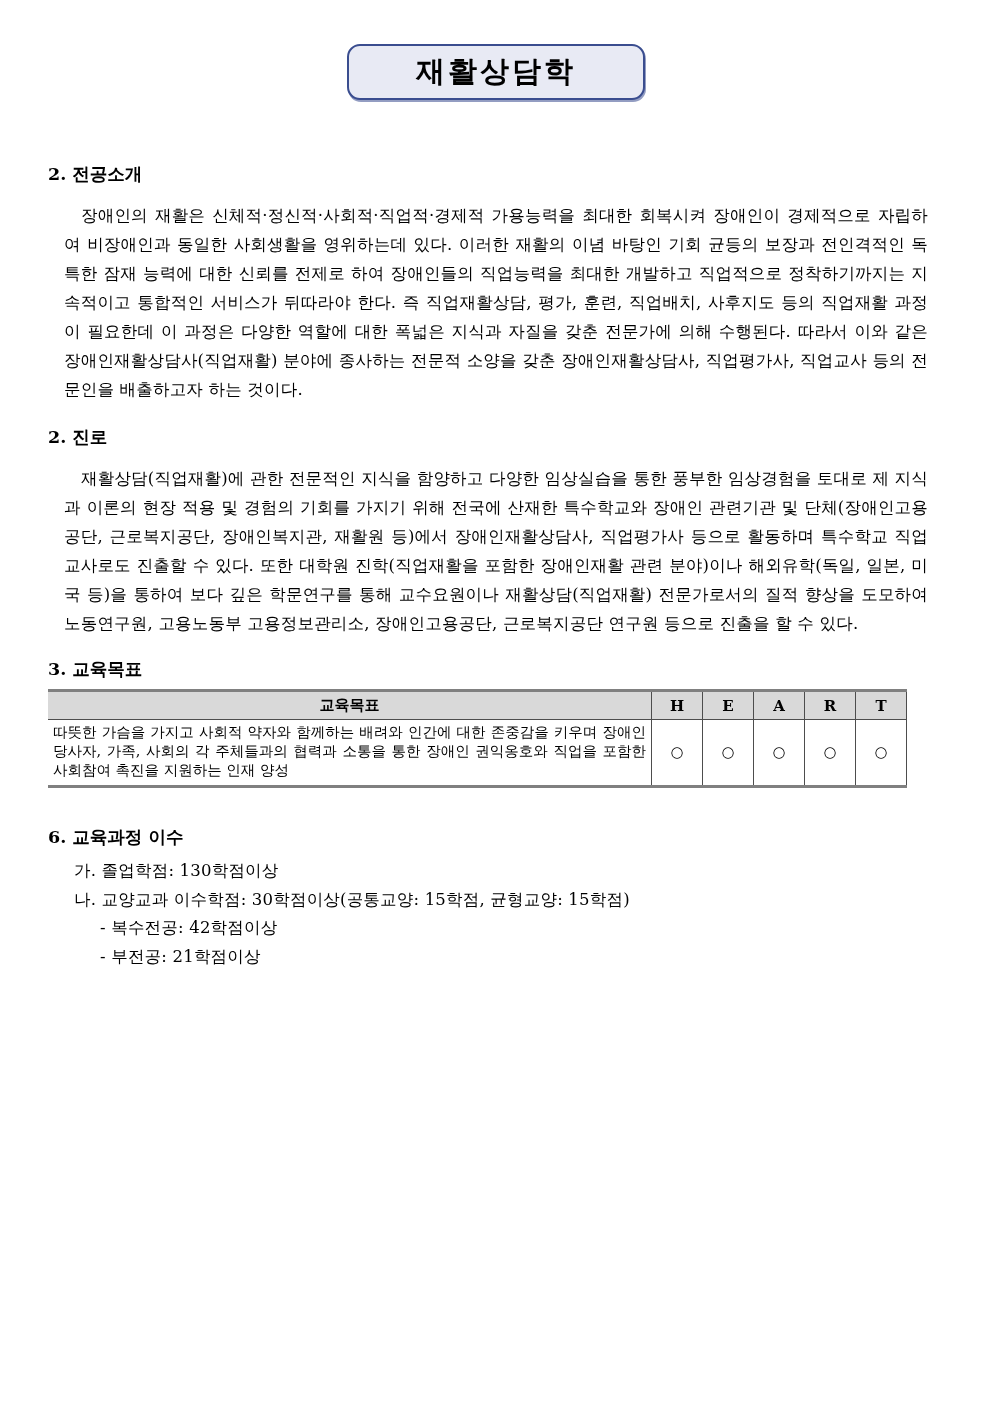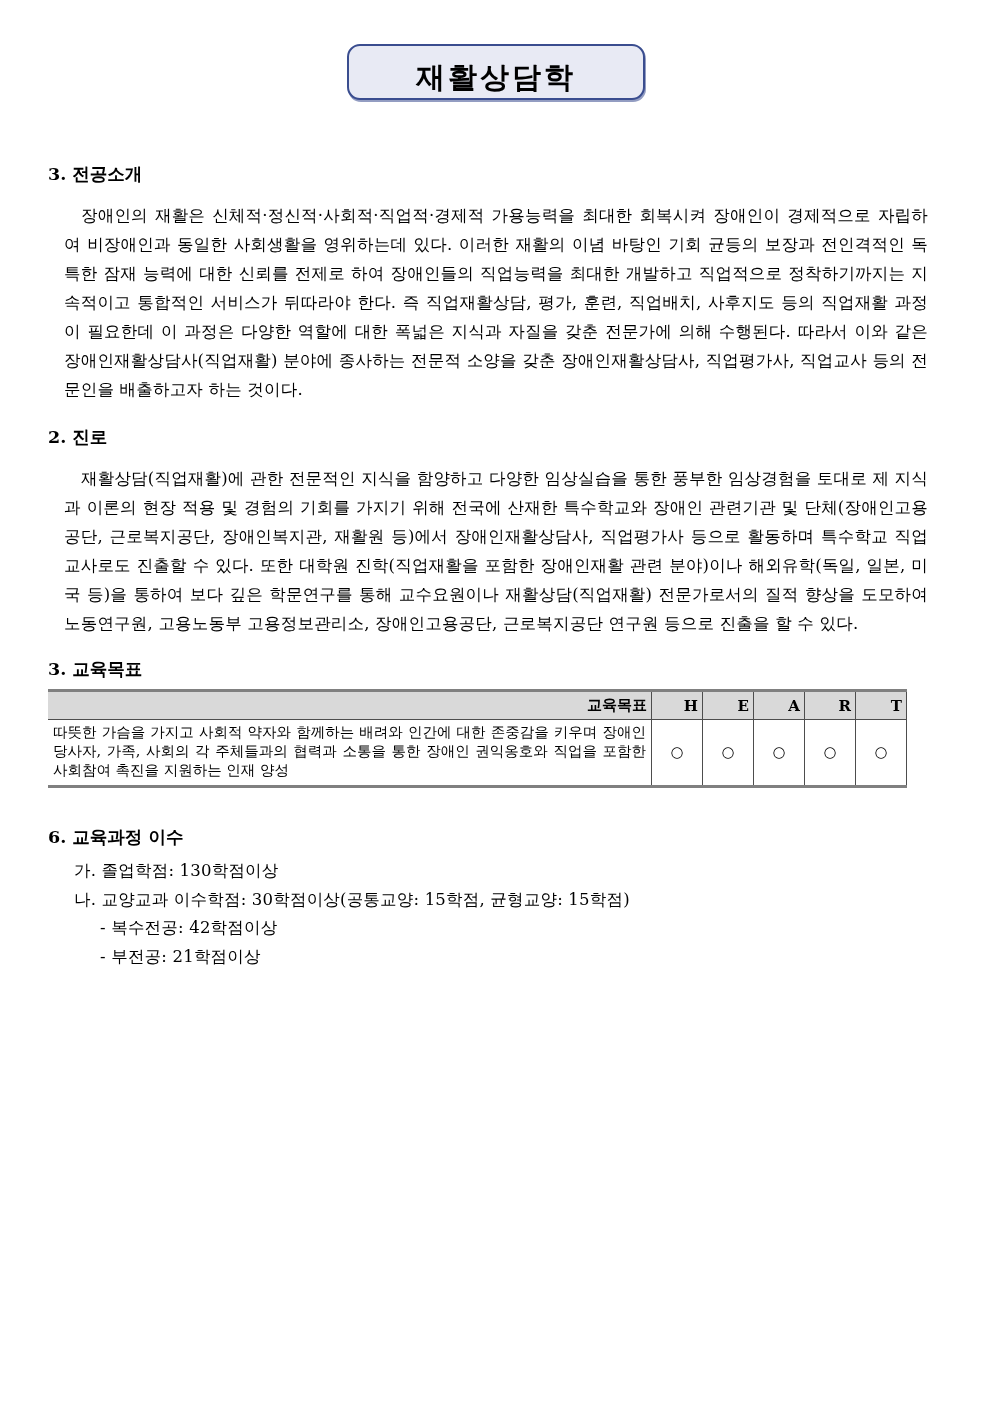--- a/index.html
+++ b/index.html
@@ -23,21 +23,21 @@
   
   .title-box {
     width: 294px;
     height: 52px;
     margin: 0 auto;
     background: #e8eaf4;
     border: 2px solid #3a4d8f;
     border-radius: 13px;
     box-shadow: 1px 2px 0 rgba(58, 77, 143, 0.55);
     display: flex;
-    align-items: flex-end;
+    align-items: center;
     justify-content: center;
   }
   .title-box .title-text {
     font-size: 29px;
     font-weight: bold;
     letter-spacing: 3px;
   }
   
   .sec-heading {
     font-size: 17.5px;
@@ -66,21 +66,21 @@
     table-layout: fixed;
   }
   .goals-table thead th {
     background: #d9d9d9;
     font-size: 15px;
     font-weight: bold;
     height: 25px;
     padding: 1px 4px;
     border-top: 3px solid #808080;
     border-bottom: 1px solid #4d4d4d;
-    text-align: right;
+    text-align: center;
   }
   .goals-table .col-goal { width: 595px; }
   .goals-table .col-mark { width: 42px; border-left: 1px solid #4d4d4d; }
   .goals-table .col-mark.last { border-right: 1px solid #4d4d4d; }
   .goals-table tbody td {
     border-bottom: 3px solid #808080;
     vertical-align: middle;
     padding: 3px 5px 5px 5px;
   }
   .goals-table td.goal-cell {
@@ -109,21 +109,21 @@
 </head>
 <body>
 
 <div class="page">
 
   <div class="title-box">
     <span class="title-text">재활상담학</span>
   </div>
 
   <section class="sec-intro">
-    <h2 class="sec-heading">3. 전공소개</h2>
+    <h2 class="sec-heading">2. 전공소개</h2>
     <p class="body-para">장애인의 재활은 신체적·정신적·사회적·직업적·경제적 가용능력을 최대한 회복시켜 장애인이 경제적으로 자립하여 비장애인과 동일한 사회생활을 영위하는데 있다. 이러한 재활의 이념 바탕인 기회 균등의 보장과 전인격적인 독특한 잠재 능력에 대한 신뢰를 전제로 하여 장애인들의 직업능력을 최대한 개발하고 직업적으로 정착하기까지는 지속적이고 통합적인 서비스가 뒤따라야 한다. 즉 직업재활상담, 평가, 훈련, 직업배치, 사후지도 등의 직업재활 과정이 필요한데 이 과정은 다양한 역할에 대한 폭넓은 지식과 자질을 갖춘 전문가에 의해 수행된다. 따라서 이와 같은 장애인재활상담사(직업재활) 분야에 종사하는 전문적 소양을 갖춘 장애인재활상담사, 직업평가사, 직업교사 등의 전문인을 배출하고자 하는 것이다.</p>
   </section>
 
   <section class="sec-career">
     <h2 class="sec-heading">2. 진로</h2>
     <p class="body-para">재활상담(직업재활)에 관한 전문적인 지식을 함양하고 다양한 임상실습을 통한 풍부한 임상경험을 토대로 제 지식과 이론의 현장 적용 및 경험의 기회를 가지기 위해 전국에 산재한 특수학교와 장애인 관련기관 및 단체(장애인고용공단, 근로복지공단, 장애인복지관, 재활원 등)에서 장애인재활상담사, 직업평가사 등으로 활동하며 특수학교 직업교사로도 진출할 수 있다. 또한 대학원 진학(직업재활을 포함한 장애인재활 관련 분야)이나 해외유학(독일, 일본, 미국 등)을 통하여 보다 깊은 학문연구를 통해 교수요원이나 재활상담(직업재활) 전문가로서의 질적 향상을 도모하여 노동연구원, 고용노동부 고용정보관리소, 장애인고용공단, 근로복지공단 연구원 등으로 진출을 할 수 있다.</p>
   </section>
 
   <section class="sec-goals">
     <h2 class="sec-heading">3. 교육목표</h2>

